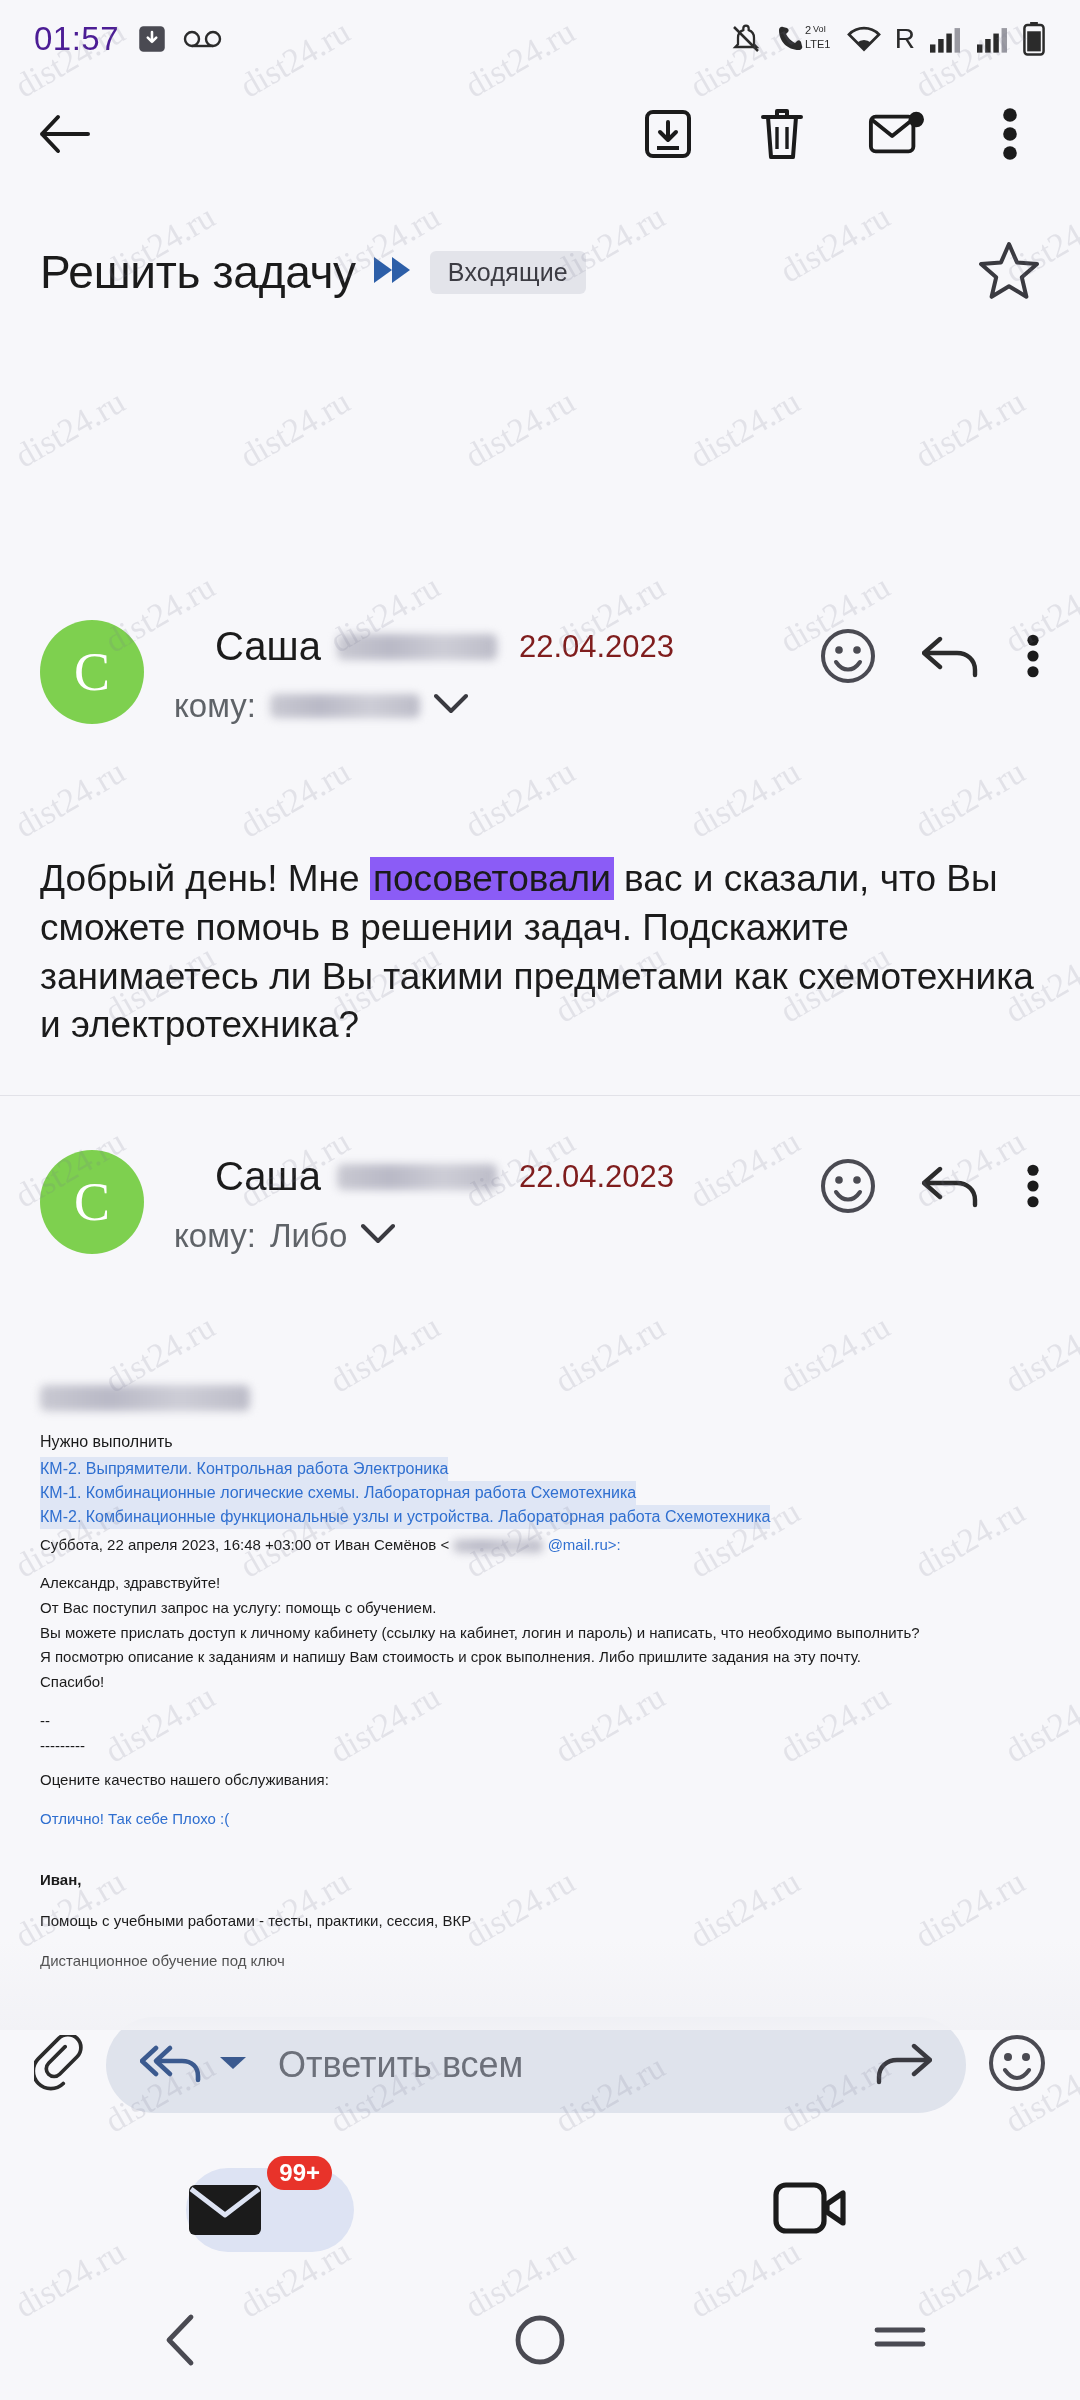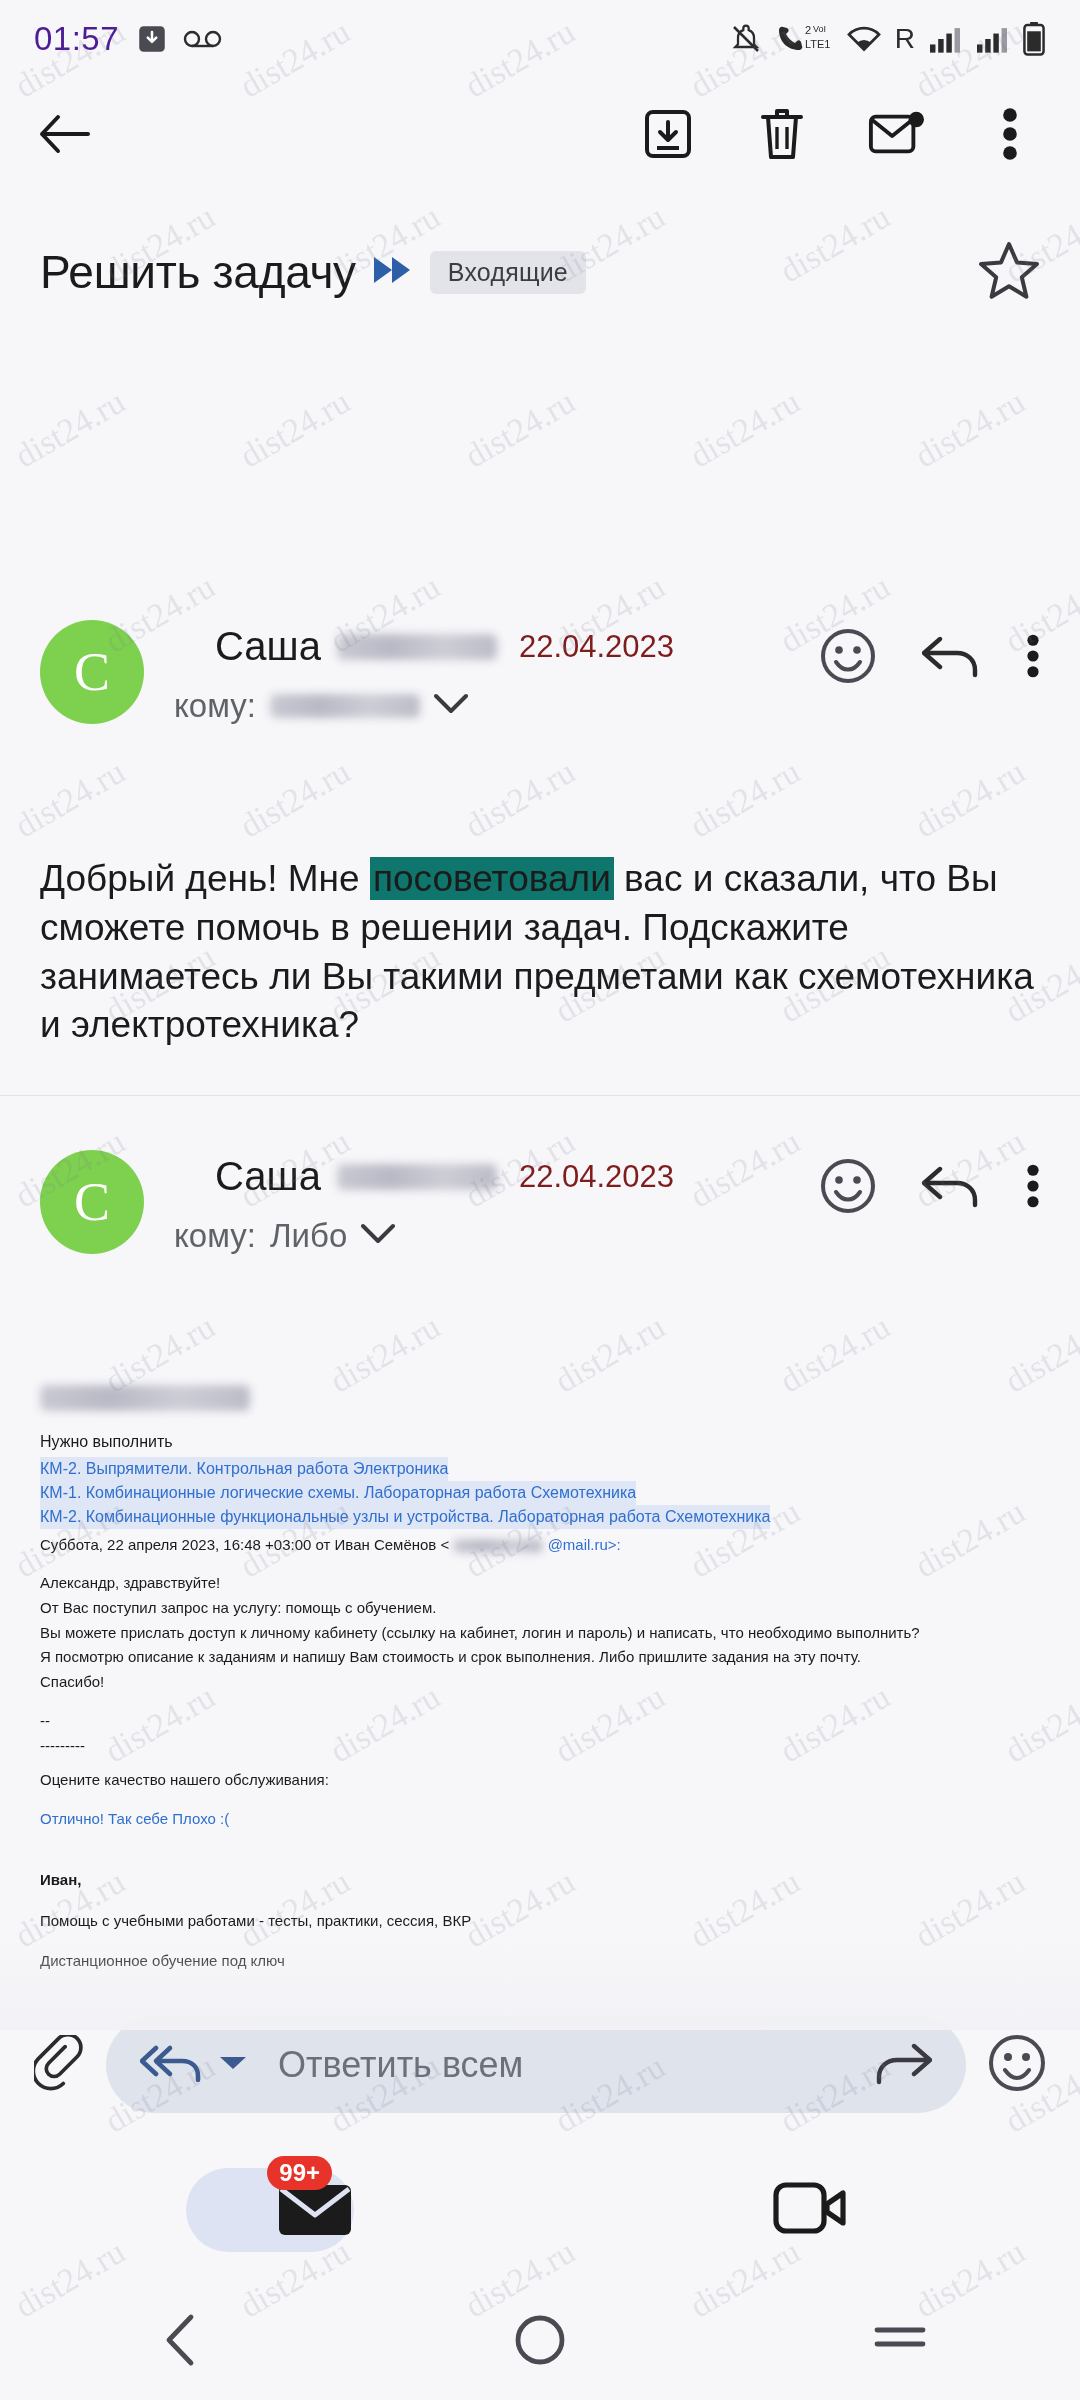--- a/index.html
+++ b/index.html
@@ -78,21 +78,21 @@
   .date { font-size: 31px; color:#7f1d1d; margin-left: 6px; }
   .meta-line2 { display:flex; align-items:center; gap: 14px; margin-top: 18px; }
   .tolabel { font-size: 33px; color:#5f6368; }
   .to-blur { width: 150px; height: 24px; }
   .head-icons { display:flex; align-items:center; gap: 46px; padding-top: 8px; }
 
   
   .body-text {
     padding: 0 40px; font-size: 37px; line-height: 1.32; color:#1b1b1b;
   }
-  .hl { background:#0f766e; padding: 1px 3px; }
+  .hl { background:#8b5cf6; padding: 1px 3px; }
 
   .divider { height:1px; background:#e2e2e8; }
 
   
   .quote { padding: 0 40px; }
   .q-blur { width: 210px; height: 26px; margin-bottom: 18px; }
   .q-title { font-size:16px; color:#1b1b1b; margin-bottom: 6px; }
   .q-link { font-size:16px; color:#2f6fd0; line-height:1.5; }
   .q-hl { background:#dfe6f5; display:inline-block; }
   .q-text { font-size:15px; color:#1b1b1b; line-height:1.6; margin-top:4px; }
@@ -112,21 +112,21 @@
   .reply-ph { font-size: 36px; color:#6c707a; flex:1; margin-left: 14px; }
 
   
   .bottomnav {
     position:absolute; left:0; right:0; bottom: 120px; height: 140px;
     display:flex; align-items:center;
   }
   .nav-item { flex:1; display:flex; align-items:center; justify-content:center; position:relative; }
   .nav-pill {
     width: 168px; height: 84px; border-radius: 42px; background:#dde3f3;
-    display:flex; align-items:center; justify-content:flex-end; position:relative;
+    display:flex; align-items:center; justify-content:flex-start; position:relative;
   }
   .badge {
     position:absolute; top:-12px; right: 22px;
     background:#e8332a; color:#fff; font-size:24px; font-weight:bold;
     border-radius: 22px; padding: 5px 12px; line-height:1;
   }
 
   
   .sysnav {
     position:absolute; left:0; right:0; bottom:0; height: 120px;

